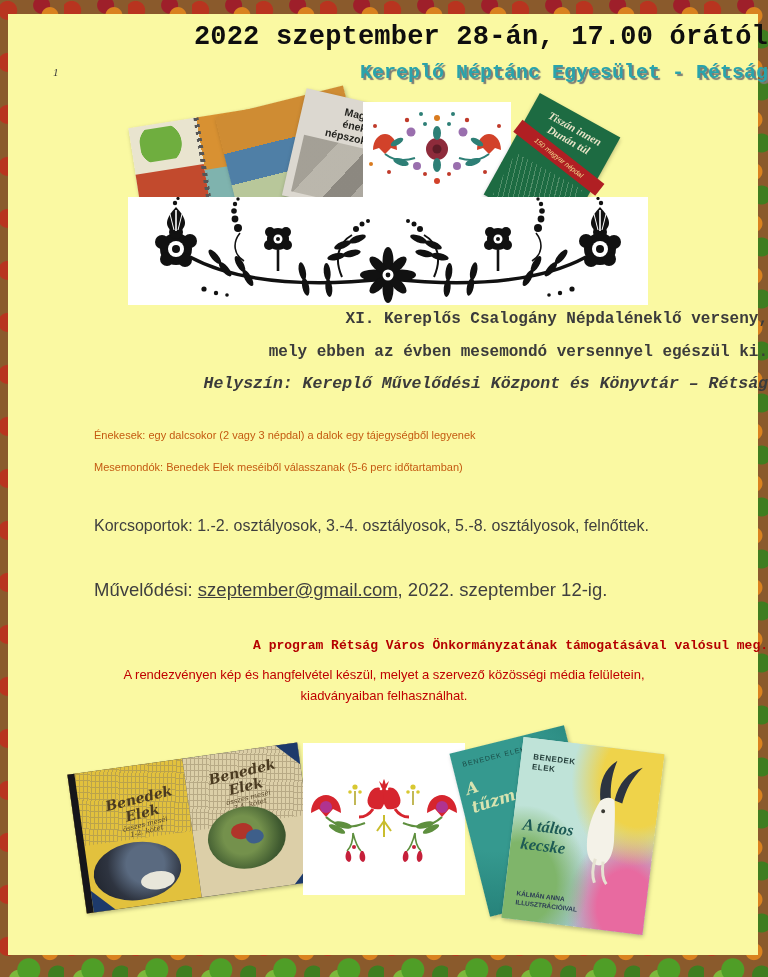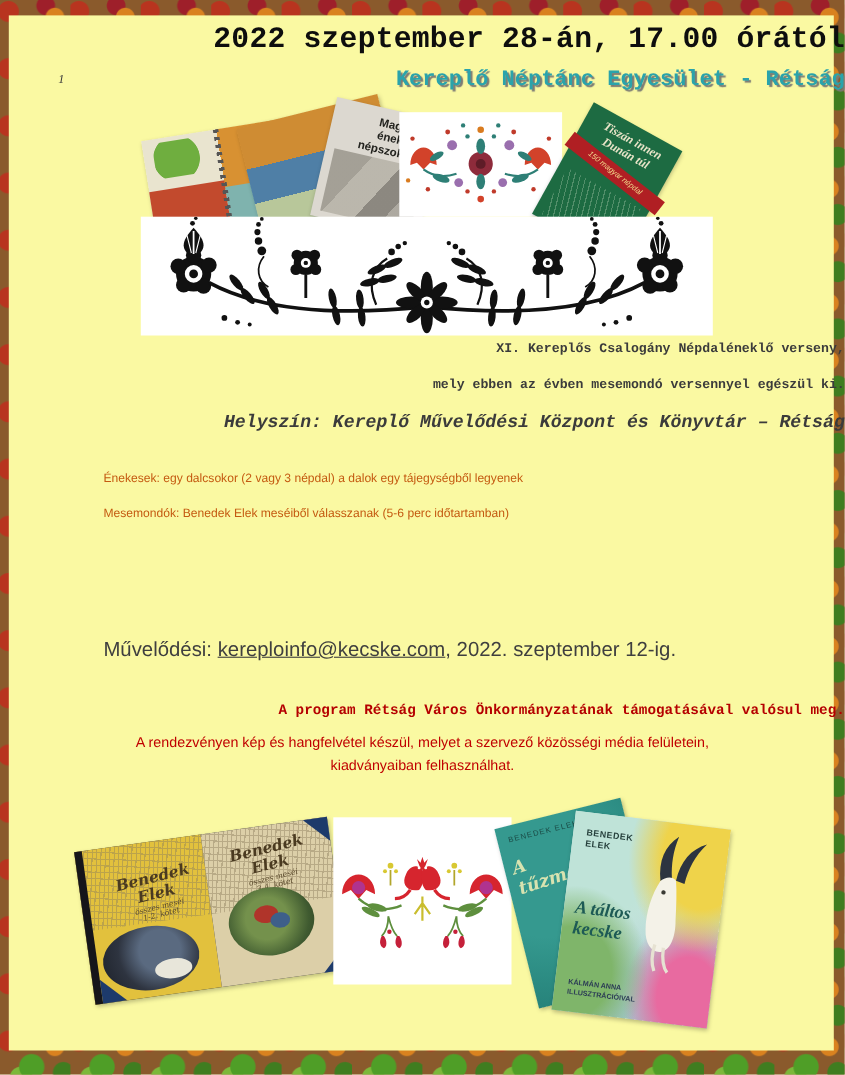--- a/index.html
+++ b/index.html
@@ -13,21 +13,21 @@
       radial-gradient(circle at 30% 85%, #7cb83a 0 10px, transparent 11px),
       radial-gradient(circle at 65% 10%, #9e1f2a 0 8px, transparent 9px),
       radial-gradient(circle at 90% 75%, #3f7d20 0 9px, transparent 10px);
     background-size:64px 52px;}
   .sheet{position:absolute;left:8px;top:14px;right:10px;bottom:22px;background:#faf9a2;}
   .abs{position:absolute;}
   .ctr{left:0;right:0;text-align:right;font-family:Liberation Mono, monospace;}
   .title{top:22px;font-size:27px;font-weight:bold;color:#0e0e0e;letter-spacing:0.2px;}
   .pagenum{left:53px;top:66px;font-size:11px;font-style:italic;font-family:"Liberation Serif",serif;color:#3a3a3a;}
   .subtitle{top:61px;font-size:20px;font-weight:bold;color:#2aa3ab;text-shadow:2px 2px 1px #7b7b74;}
-  .headline{font-weight:bold;color:#3b3b3b;font-size:12px;padding-left:16px;}
+  .headline{font-weight:bold;color:#3b3b3b;font-size:16px;padding-left:16px;}
   .location{font-weight:bold;font-style:italic;color:#3b3b3b;font-size:16.5px;}
   .ruleline{left:94px;font-size:11px;color:#c45a11;}
   .infoline{left:94px;font-size:16px;color:#3f3f3f;}
   .applyline{left:94px;font-size:18.5px;color:#3f3f3f;}
   .applyline a{color:#3f3f3f;text-decoration:underline;}
   .support{top:638px;font-size:13px;font-weight:bold;color:#b50000;}
   .notice{top:665px;left:104px;width:560px;text-align:center;font-size:13px;color:#c00000;line-height:1.6;}
   .panel{background:#fff;}
   .book{position:absolute;box-shadow:1px 2px 4px rgba(0,0,0,0.25);}
   .songA{left:135px;top:116px;width:150px;height:98px;transform:rotate(-9deg);
@@ -227,22 +227,23 @@
     </svg>
   </div>
 
   <div class="abs ctr headline" style="top:310px">XI.  Kereplős Csalogány Népdaléneklő verseny,</div>
   <div class="abs ctr headline" style="top:343px">mely ebben az évben mesemondó versennyel egészül ki.</div>
   <div class="abs ctr location" style="top:374px">Helyszín: Kereplő Művelődési Központ és Könyvtár – Rétság</div>
 
   <div class="abs ruleline" style="top:429px">Énekesek: egy dalcsokor (2 vagy 3 népdal) a dalok egy tájegységből legyenek</div>
   <div class="abs ruleline" style="top:461px">Mesemondók: Benedek Elek meséiből válasszanak (5-6 perc időtartamban)</div>
 
+  <div class="abs infoline" style="top:517px">Korcsoportok: 1.-2. osztályosok, 3.-4. osztályosok, 5.-8. osztályosok, felnőttek.</div>
   <div class="abs applyline" style="top:579px">
-    <span>Művelődési: </span><a href="#">kereploinfo@kecske.com</a><span>, 2022. szeptember 12-ig.</span>
+    <span>Művelődési: </span><a href="#">szeptember@gmail.com</a><span>, 2022. szeptember 12-ig.</span>
   </div>
 
   <div class="abs ctr support">A program Rétság Város Önkormányzatának támogatásával valósul meg.</div>
   <div class="abs notice">A rendezvényen kép és hangfelvétel készül, melyet a szervező közösségi média felületein, kiadványaiban felhasználhat.</div>
 
   <div class="book benedek">
     <div class="cover covL">
       <span class="engrave"></span>
       <span class="spineL"></span>
       <span class="tri triB"></span>

